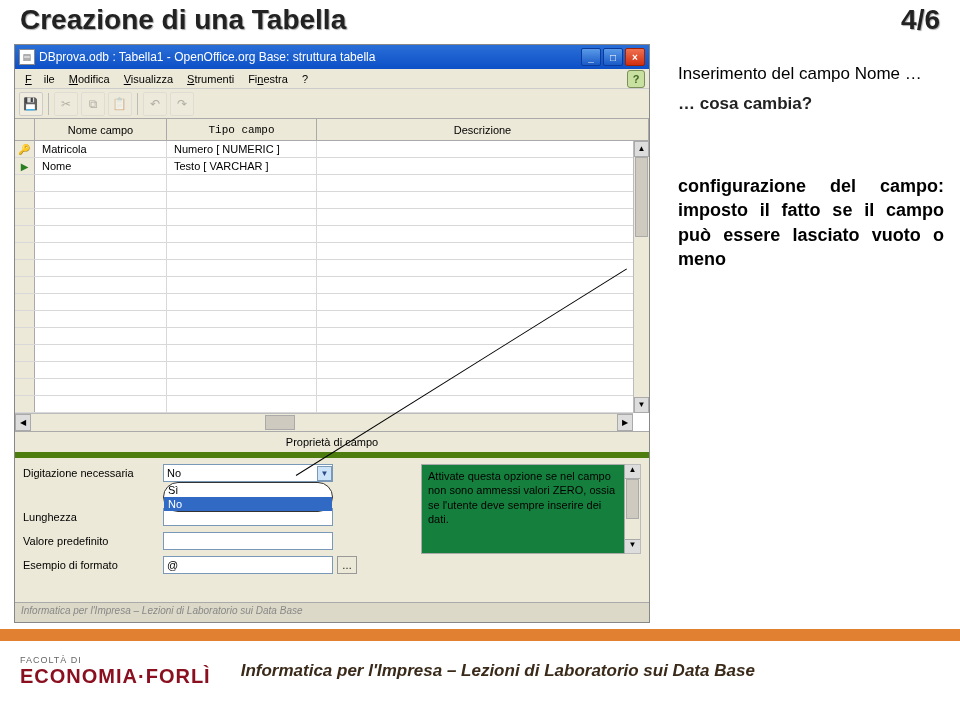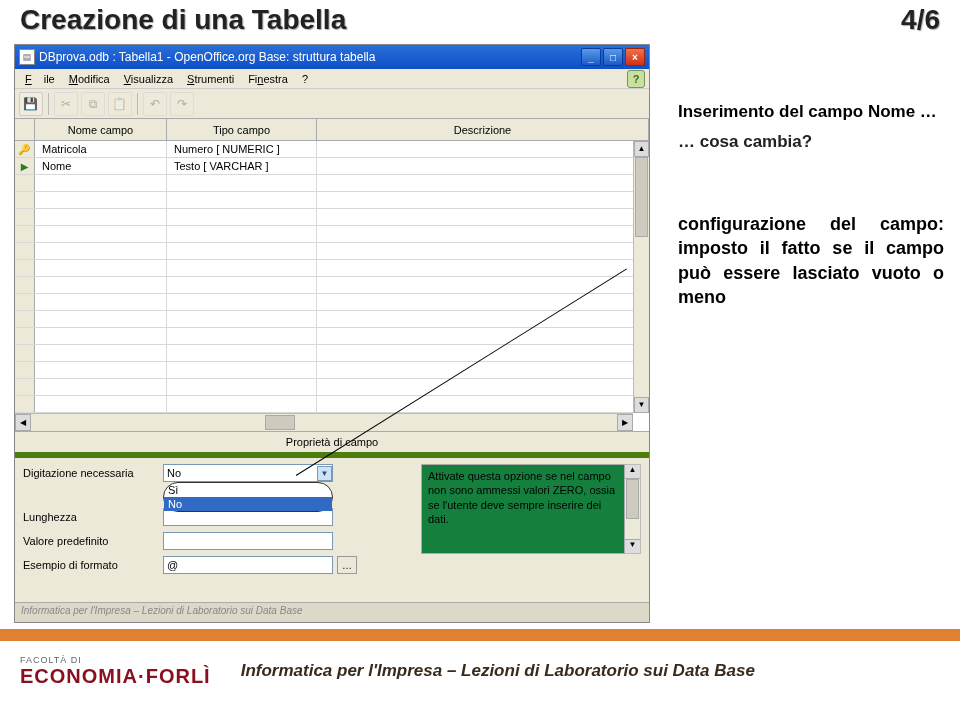--- a/index.html
+++ b/index.html
@@ -26,21 +26,21 @@
   .help-bubble { margin-left:auto; width:18px; height:18px; background:#c8e0a0; border:1px solid #7a9058; border-radius:3px; display:flex;align-items:center;justify-content:center; color:#446622; font-weight:bold; font-size:11px;}
   
   .toolbar { height:30px; background:#ece9d8; display:flex; align-items:center; padding:0 4px; gap:3px; border-bottom:1px solid #aaa;}
   .tbtn { width:24px;height:24px; border:1px solid #ccc; background:#f0ede0; border-radius:2px; display:flex;align-items:center;justify-content:center; font-size:12px; color:#555;}
   .tbtn.disabled{ opacity:0.4;}
   .tsep { width:1px; height:22px; background:#bbb; margin:0 2px;}
   
   .grid-header { display:flex; background:#ece9d8; height:22px; border-bottom:1px solid #aaa; font-size:11px;}
   .gh-rowhead { width:20px; border-right:1px solid #aaa;}
   .gh-col { border-right:1px solid #aaa; display:flex; align-items:center; justify-content:center; background:#ece9d8;}
-  .gh-col.c1{ width:132px;} .gh-col.c2{ width:150px;} .gh-col.c3{ flex:1; }
+  .gh-col.c1{ width:132px;} .gh-col.c2{ width:150px;font-family:Liberation Mono, monospace;} .gh-col.c3{ flex:1; }
   
   .grid-body { height:290px; background:#fff; position:relative; overflow:hidden;}
   .grid-rows { position:absolute; inset:0; }
   .grow { display:flex; height:17px; border-bottom:1px solid #d8d8d8;}
   .rowhead { width:20px; background:#ece9d8; border-right:1px solid #aaa; display:flex;align-items:center;justify-content:center; font-size:10px;}
   .cell { border-right:1px solid #d8d8d8; padding:0 7px; display:flex;align-items:center; font-size:11px;text-align:right;}
   .cell.c1{ width:132px;} .cell.c2{ width:150px;} .cell.c3{ flex:1;}
   .key-ico { color:#d4a000; font-size:10px; }
   .cur-ico { color:#2a8020; font-size:10px; }
   .vscroll { position:absolute; right:0; top:0; bottom:18px; width:16px; background:#ece9d8; border-left:1px solid #bbb;}
@@ -66,21 +66,21 @@
   .props-right { width:220px; display:flex; }
   .help-box { flex:1; background:#15803d; border:1px solid #aaa; padding:4px 6px; font-size:11px; line-height:1.3; height:90px; overflow:hidden;}
   .help-scroll { width:16px; height:90px; background:#ece9d8; border:1px solid #bbb; border-left:none; position:relative;}
   .help-scroll .arr{ height:14px; text-align:center;font-size:8px; background:#ddd; border-bottom:1px solid #aaa;}
   .help-scroll .arr.bot{ position:absolute;bottom:0;left:0;right:0;border-top:1px solid #aaa;border-bottom:none;}
   .help-scroll .thumb{ position:absolute; top:14px; left:1px; right:1px; height:40px; background:#cfcabf; border:1px solid #aaa;}
   
   .bottom-cut { height:20px; background:#dcd9c8; border-top:1px solid #aaa; font-size:10px; padding:2px 6px; color:#888; font-style:italic; white-space:nowrap; overflow:hidden;}
   
   .annotations { flex:1; padding: 20px 16px 0 28px; font-size:17px; }
-  .anno1 { font-weight:bold; margin-bottom:10px;margin-top:38px; }
+  .anno1 { font-weight:normal; margin-bottom:10px; }
   .anno2 { font-weight:bold; color:#222; margin-bottom:60px; }
   .anno3 { font-weight:bold; line-height:1.35; font-size:18px; text-align:justify; }
   
   .callout-line { position:absolute; background:#000; height:1px; transform-origin: left center;}
   
   .footer { position:absolute; left:0; right:0; bottom:0; height:72px; }
   .footer-band { height:12px; background:#e08030; }
   .footer-row { display:flex; align-items:center; height:60px; padding:0 20px; }
   .footer-logo { display:flex; flex-direction:column; }
   .footer-fac { font-size:9px; letter-spacing:1px; color:#666;}

